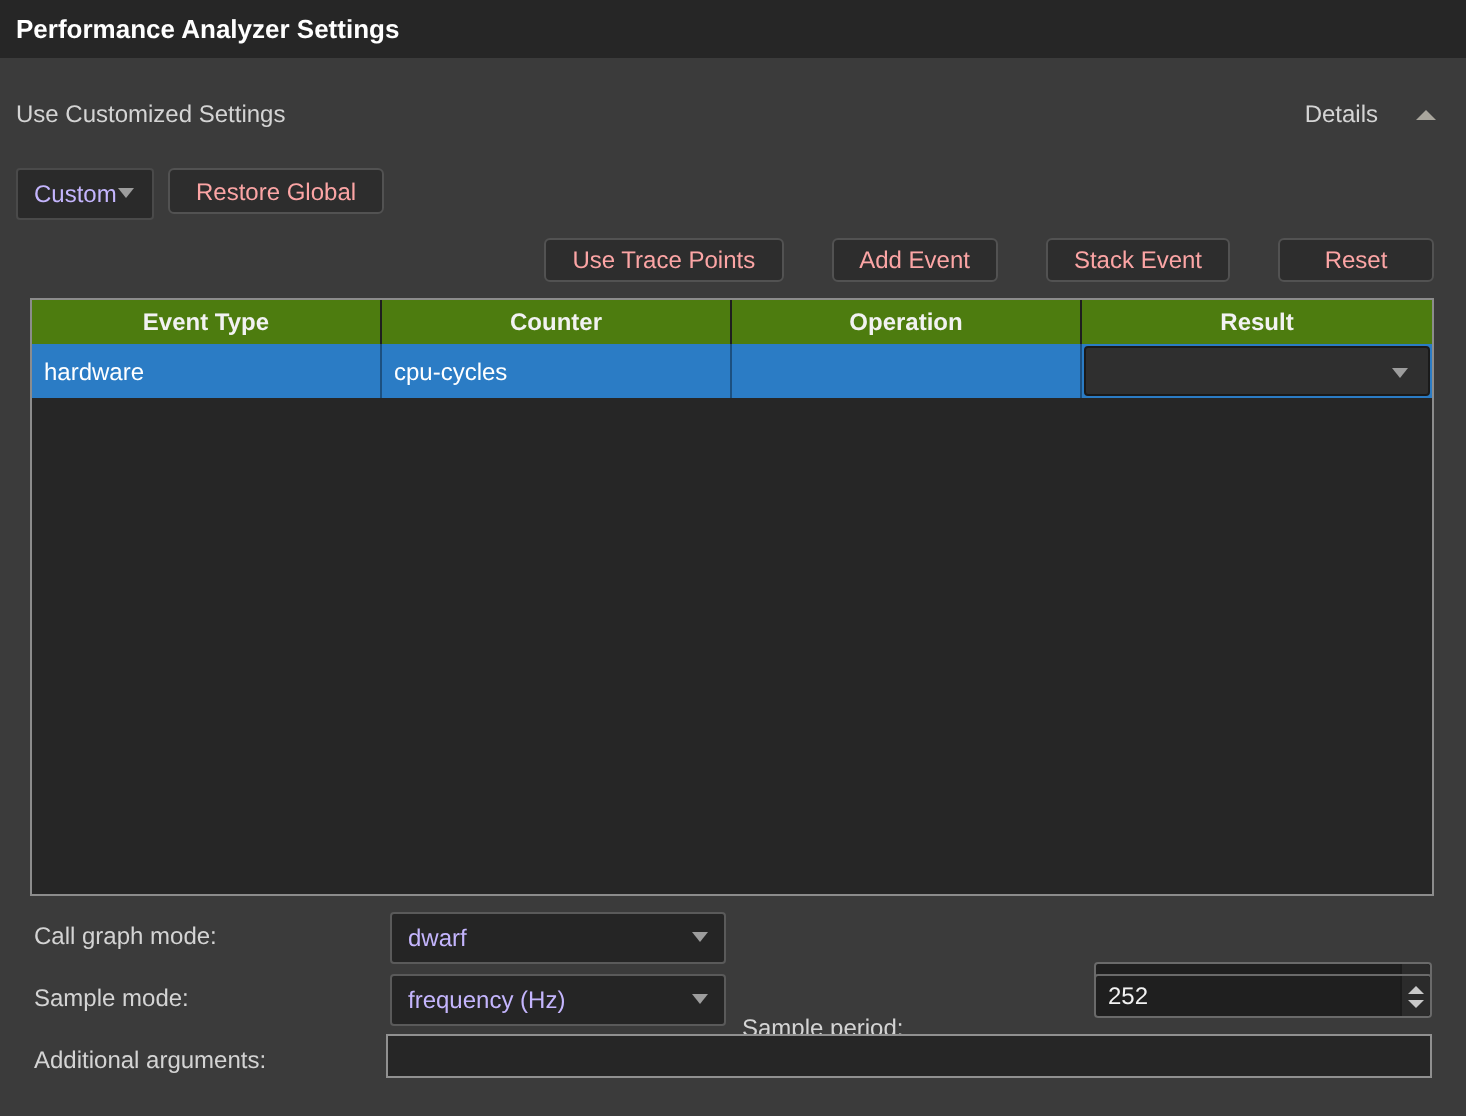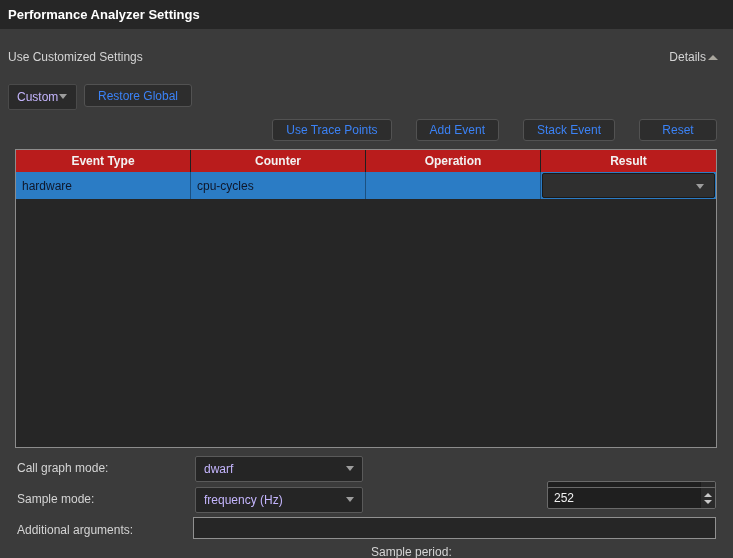--- a/index.html
+++ b/index.html
@@ -20,39 +20,39 @@
     display: flex; align-items: center;
     padding-left: 8px;
   }
   .titlebar .title { font-weight: bold; font-size: 13px; color: #ffffff; }
   
   .use-custom-label {
     position: absolute; left: 8px; top: 50px; color: #d4d4d4;
   }
   .details-toggle {
     position: absolute; right: 15px; top: 50px;
-    display: flex; align-items: center; gap: 2px;
+    display: flex; align-items: center; gap: 19px;
     color: #d4d4d4; cursor: pointer;
   }
   .arr-up {
     width: 0; height: 0;
     border-left: 5px solid transparent; border-right: 5px solid transparent;
     border-bottom: 5px solid #a9a69d;
   }
   .arr-down {
     width: 0; height: 0;
     border-left: 4px solid transparent; border-right: 4px solid transparent;
     border-top: 5px solid #9d9d9d;
   }
   
   .btn {
     background: #2d2d2d;
     border: 1px solid #525252;
     border-radius: 3px;
-    color: #3b82f6;
+    color: #fca5a5;
     font-family: inherit; font-size: 12px;
     height: 23px;
     display: inline-flex; align-items: center; justify-content: center;
     padding: 0 13px;
     cursor: pointer;
   }
   .combo {
     background: #252525;
     border: 1px solid #5a5a5a;
     border-radius: 2px;
@@ -104,33 +104,33 @@
     display: flex; gap: 24px;
   }
   .toolbar .btn { height: 22px; min-width: 78px; }
   
   .etable {
     position: absolute; left: 15px; top: 149px; width: 702px; height: 299px;
     background: #262626;
     border: 1px solid #8c8c8c;
     display: flex; flex-direction: column;
   }
-  .thead { display: flex; height: 22px; background: #b91c1c; flex: 0 0 auto; }
+  .thead { display: flex; height: 22px; background: #4d7c0f; flex: 0 0 auto; }
   .th {
     flex: 1 1 25%;
     display: flex; align-items: center; justify-content: center;
     font-weight: bold; color: #f2f2f2;
     border-right: 1px solid #1f1f1f;
   }
   .th:last-child { border-right: none; }
   .trow { display: flex; height: 27px; flex: 0 0 auto; background: var(--selection, #2b7cc5); }
   .td {
     flex: 1 1 25%;
     display: flex; align-items: center;
-    color: #0f172a;
+    color: #ffffff;
     padding-left: 6px;
     border-right: 1px solid rgba(0,0,0,0.35);
     position: relative;
   }
   .td:last-child { border-right: none; padding: 0; }
   .cell-combo {
     position: absolute; left: 1px; right: 1px; top: 1px; bottom: 1px;
     background: #2f2f2f;
     border: 1px solid #1a1a1a;
     border-radius: 2px;
@@ -210,21 +210,21 @@
       <span class="tri-down"></span>
     </div>
   </div>
 
   <span class="flabel" style="left:17px; top:492px;">Sample mode:</span>
   <div class="combo fcombo" style="top:487px;">
     <span>frequency (Hz)</span>
     <span class="arr-down"></span>
   </div>
 
-  <span class="flabel" style="left:371px; top:507px;margin-top:38px;">Sample period:</span>
+  <span class="flabel" style="left:371px; top:507px;">Sample period:</span>
   <div class="spin" style="left:547px; top:487px; width:169px;">
     <input value="252" style="">
     <div class="spin-btns">
       <span class="tri-up"></span>
       <span class="tri-down"></span>
     </div>
   </div>
 
   <span class="flabel" style="left:17px; top:523px;">Additional arguments:</span>
   <input class="finput" value="" style="">

